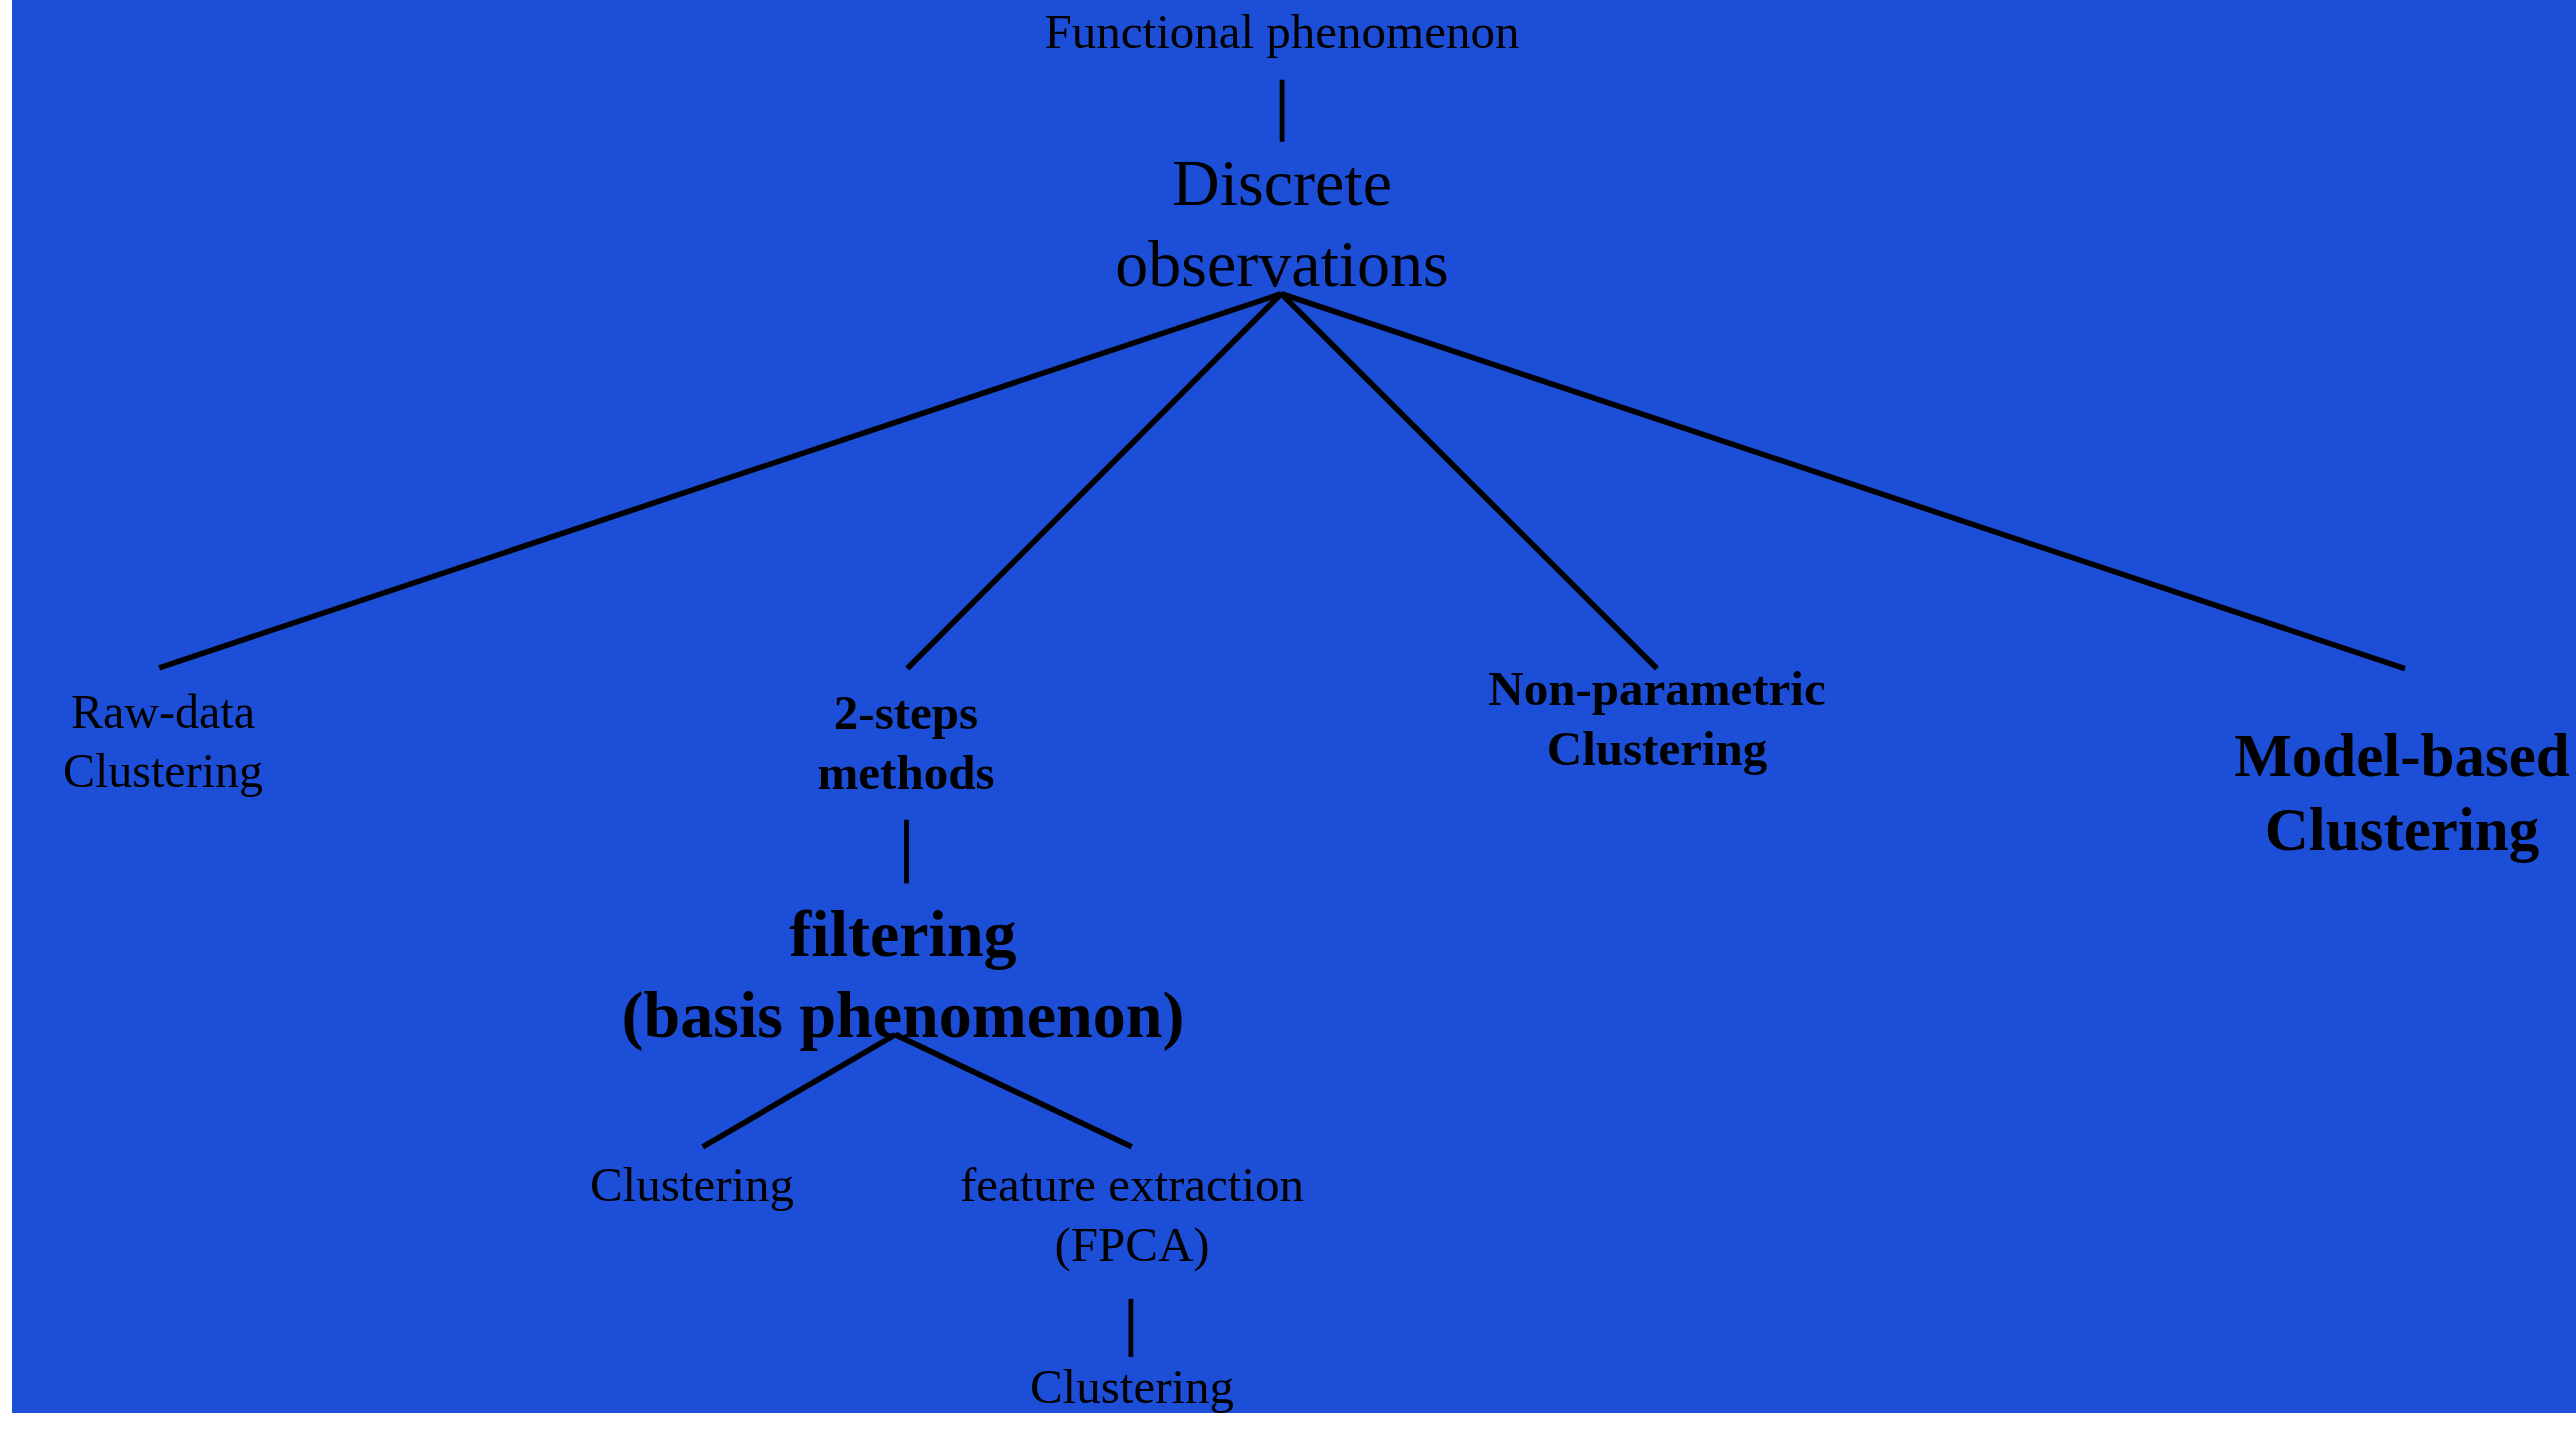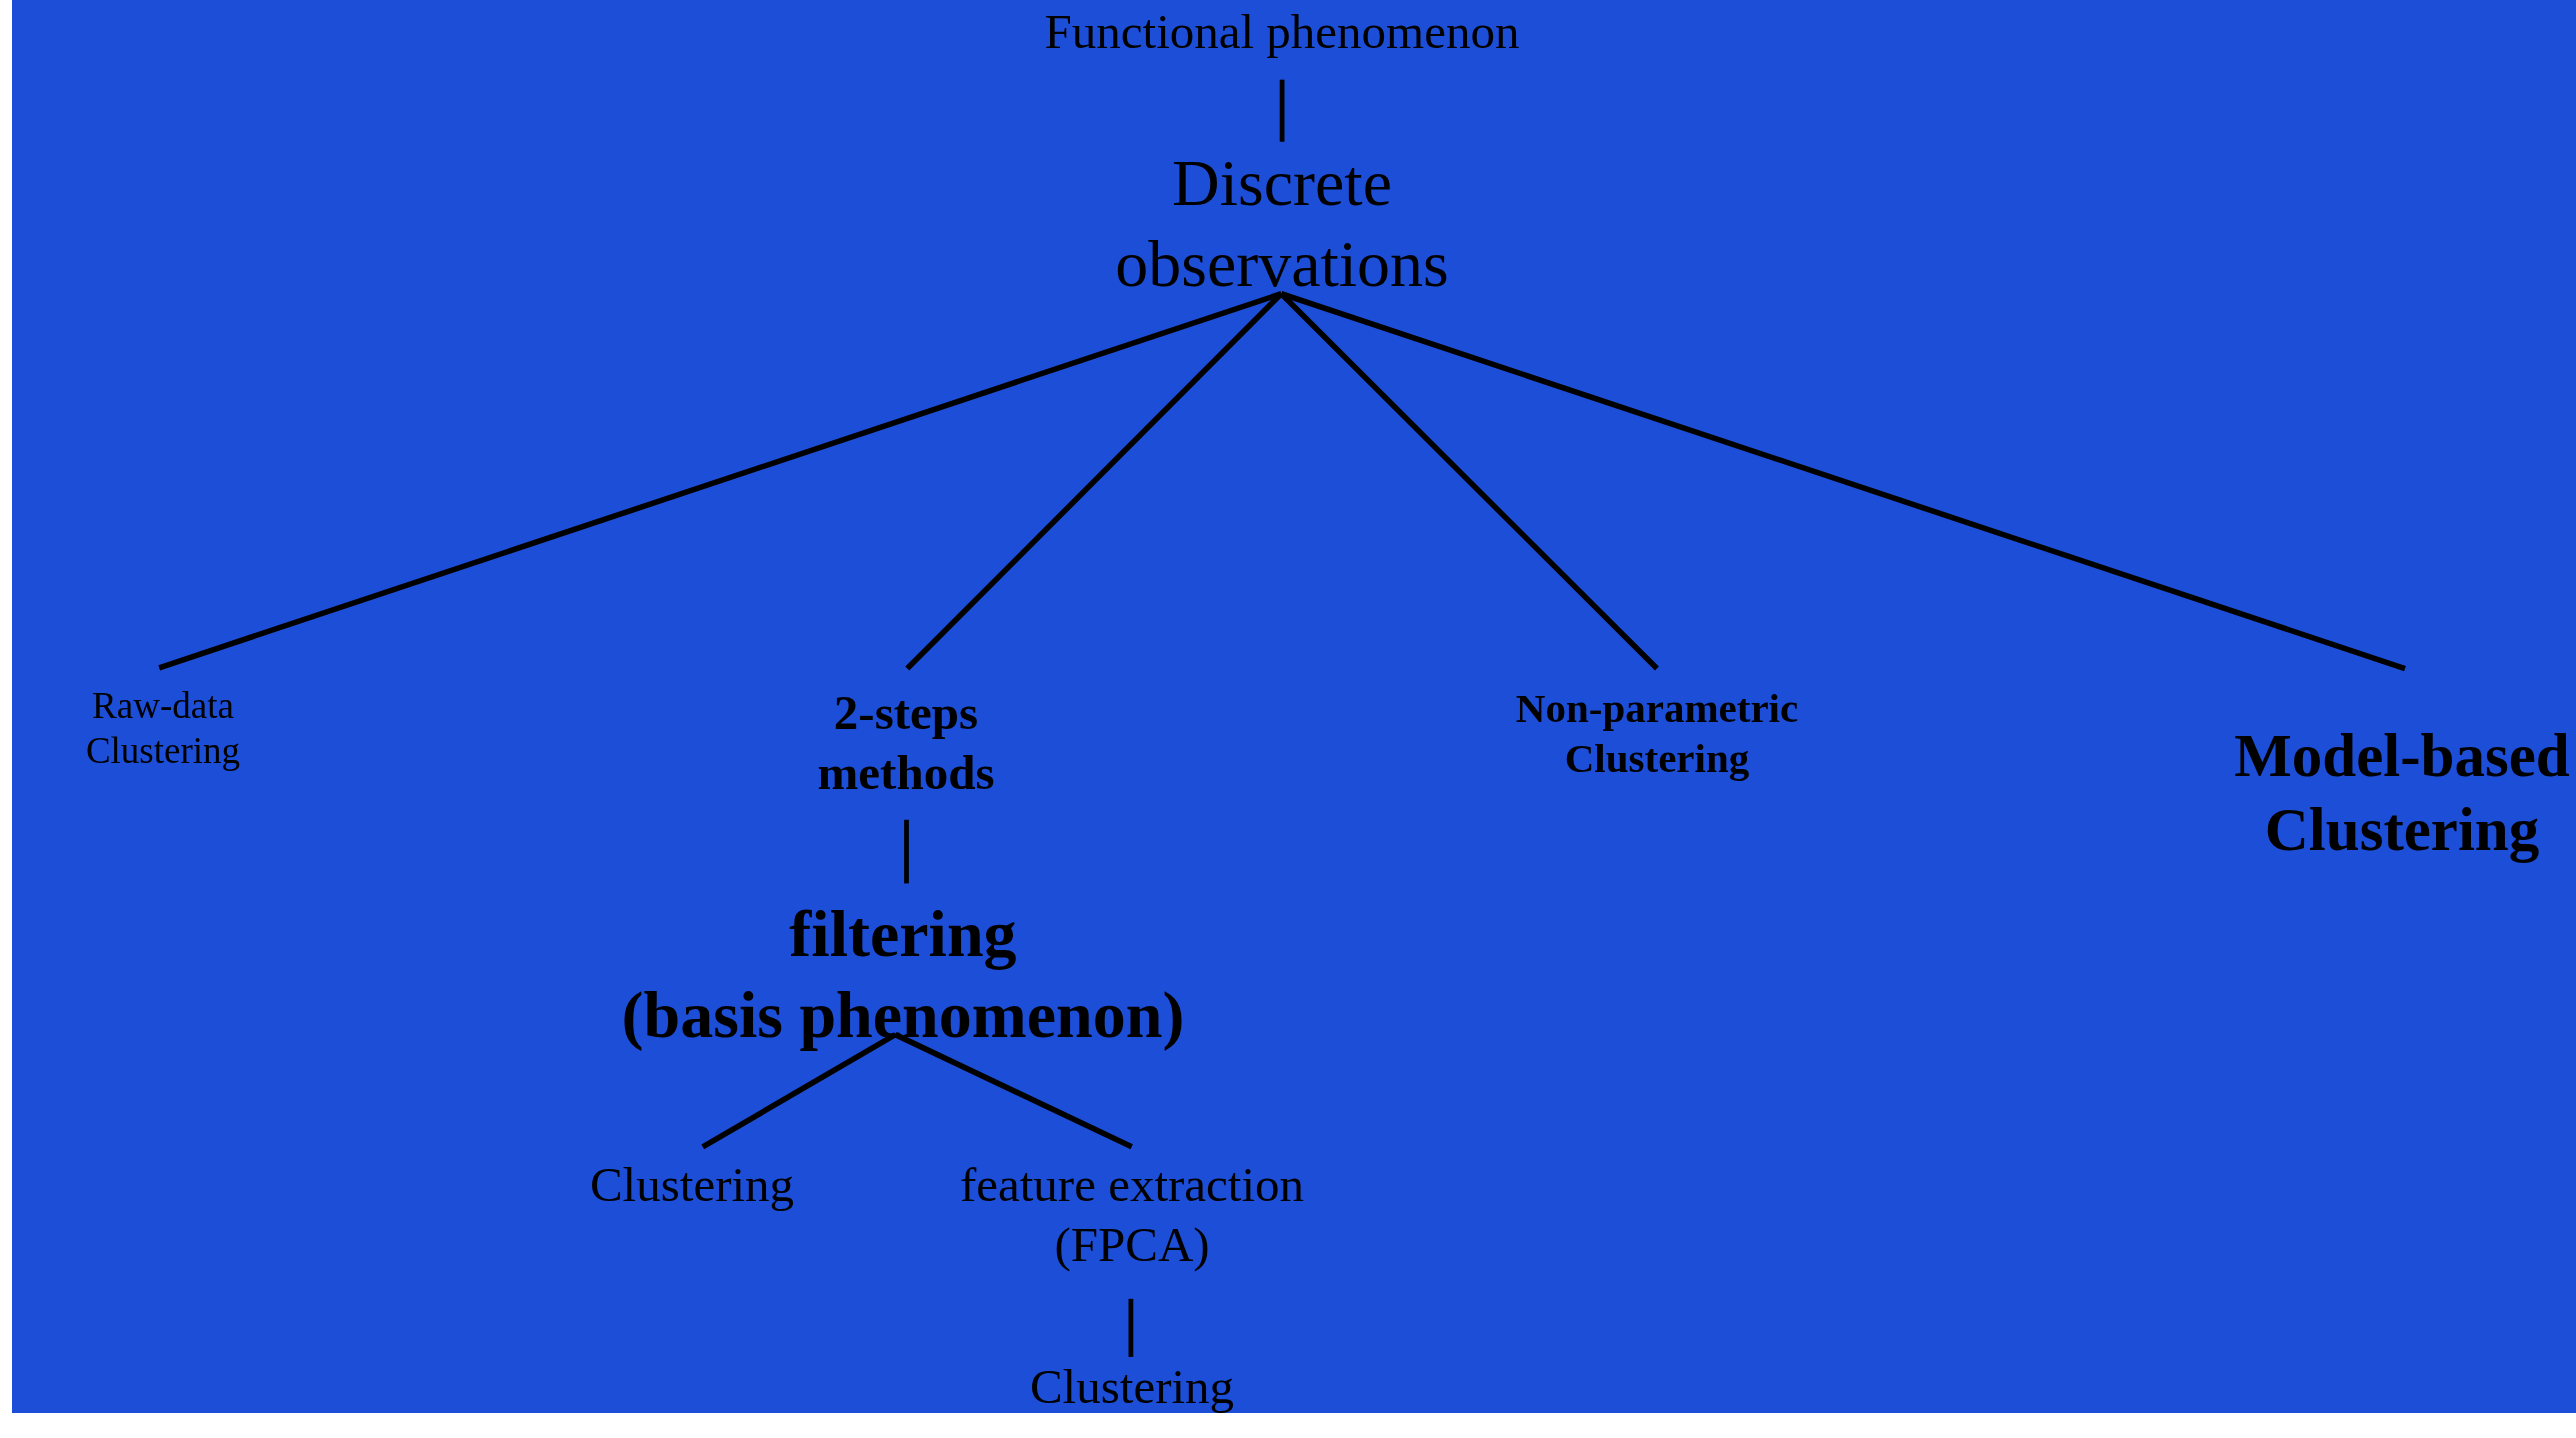--- a/index.html
+++ b/index.html
@@ -36,23 +36,23 @@
   }
   .node .line {
     display: block;
   }
   .regular { font-weight: 400; }
   .bold    { font-weight: 700; }
 
   
   #n-root        { left: 1270px; top: 1.6px;    font-size: 49px; }
   #n-discrete    { left: 1270px; top: 143px;  font-size: 66px; }
-  #n-rawdata     { left: 151px;  top: 683px;  font-size: 37px; }
+  #n-rawdata     { left: 151px;  top: 683px;  font-size: 48px; }
   #n-twosteps    { left: 894px; top: 683px;  font-size: 49px; }
-  #n-nonparam    { left: 1645px; top: 683px;  font-size: 41px; }
+  #n-nonparam    { left: 1645px; top: 659px;  font-size: 49px; }
   #n-modelbased  { left: 2390px; top: 719px;  font-size: 61px; }
   #n-filtering   { left: 891px; top: 894px; font-size: 66px; font-weight: bold; }
   #n-clustering1 { left: 680px;  top: 1155px; font-size: 49px; }
   #n-feature     { left: 1120px; top: 1155px; font-size: 49px; }
   #n-clustering2 { left: 1120px; top: 1357px; font-size: 49px; }
 </style>
 </head>
 <body>
 
 <div id="stage">

